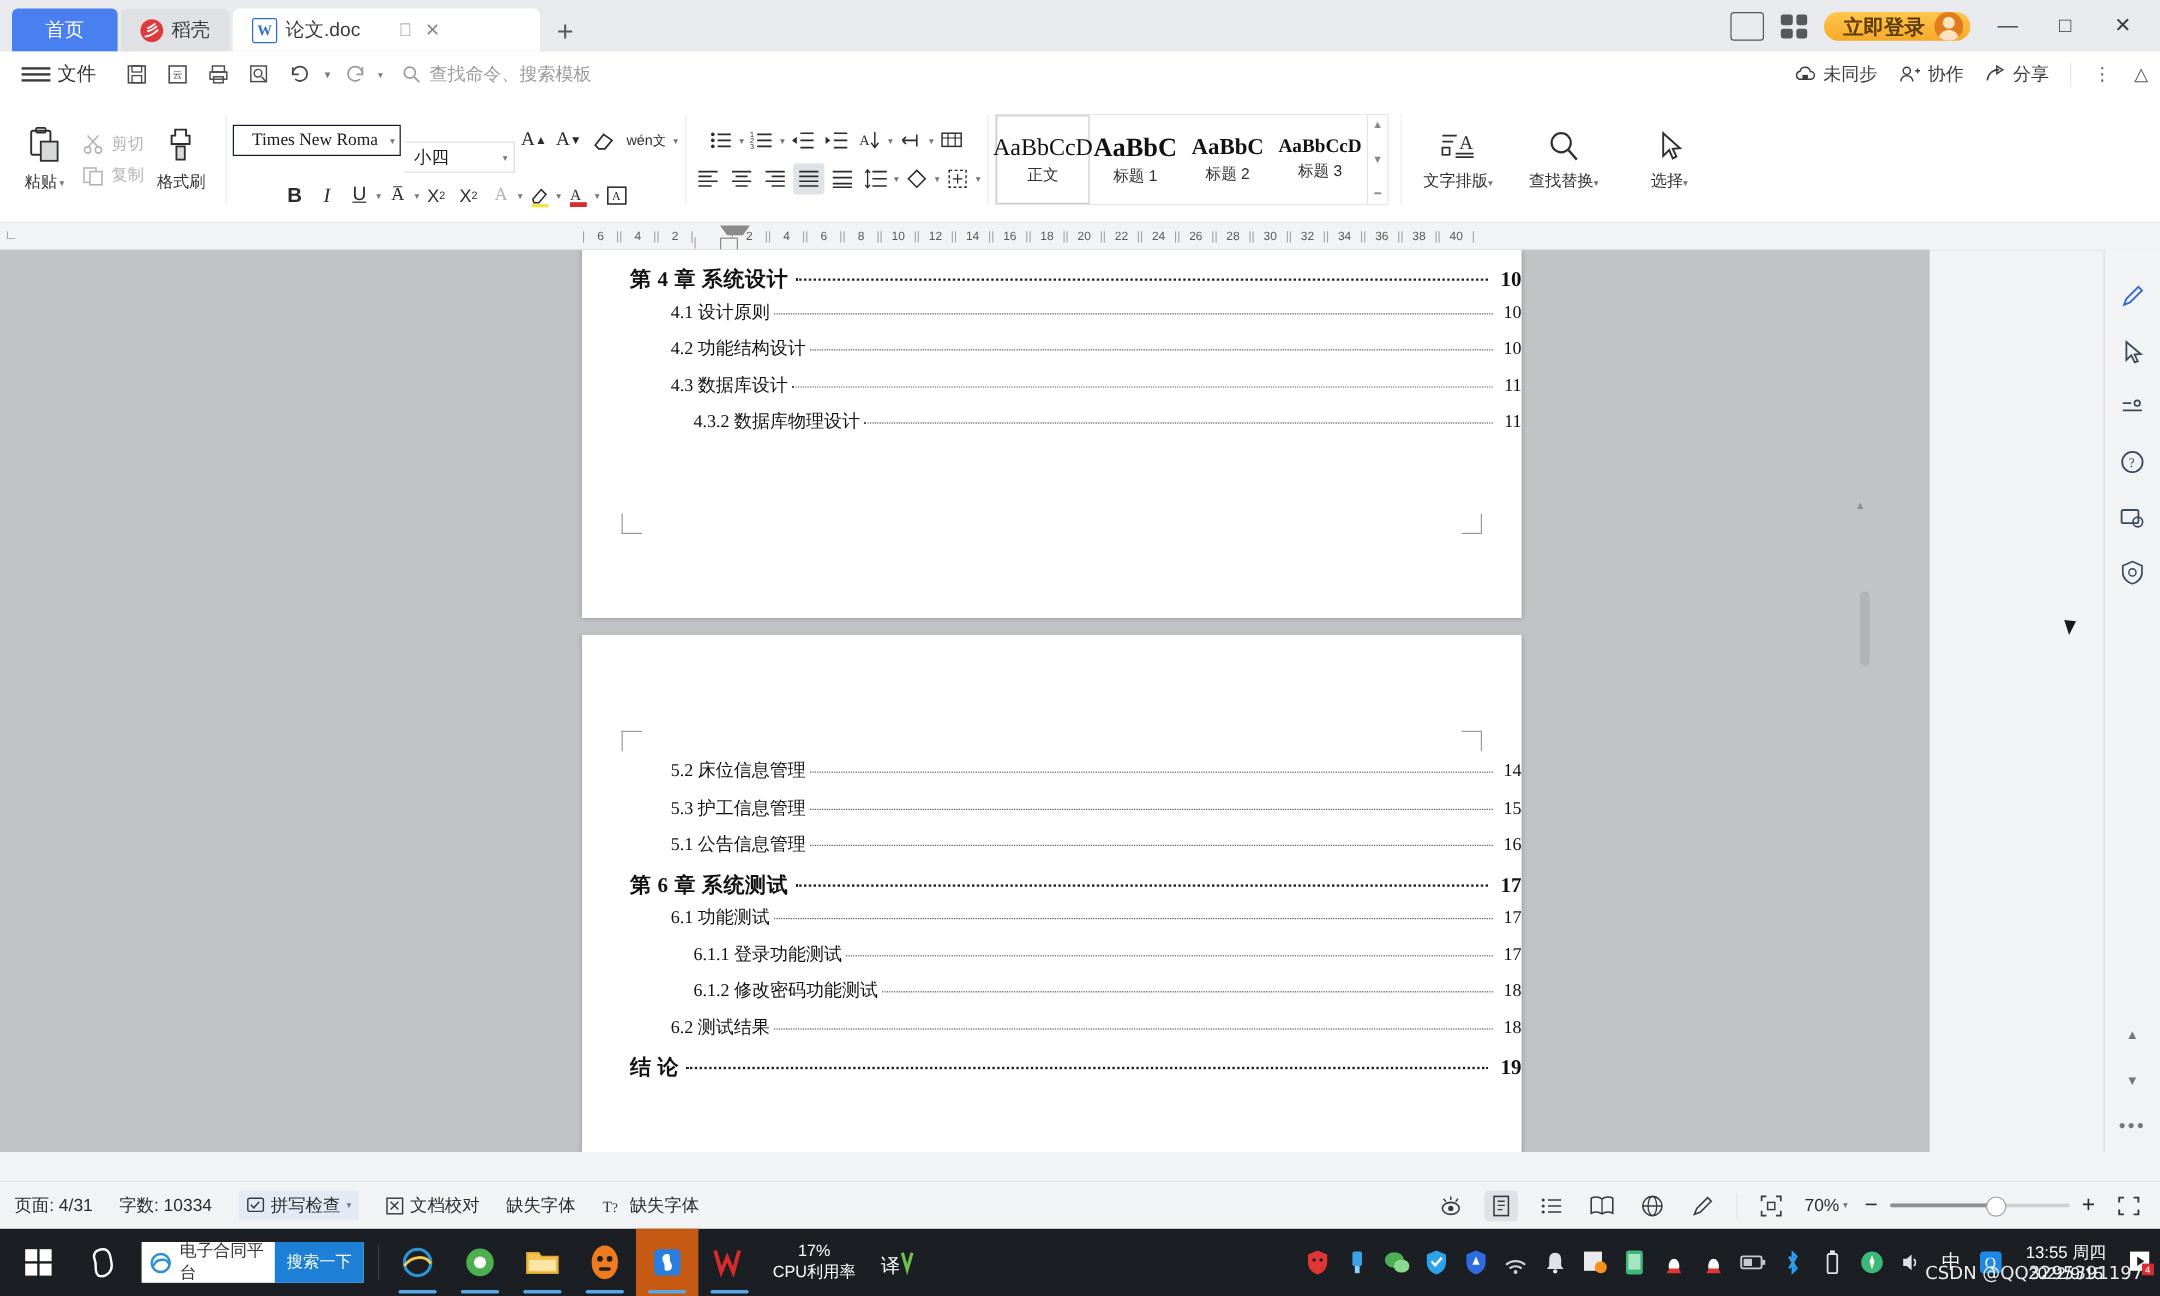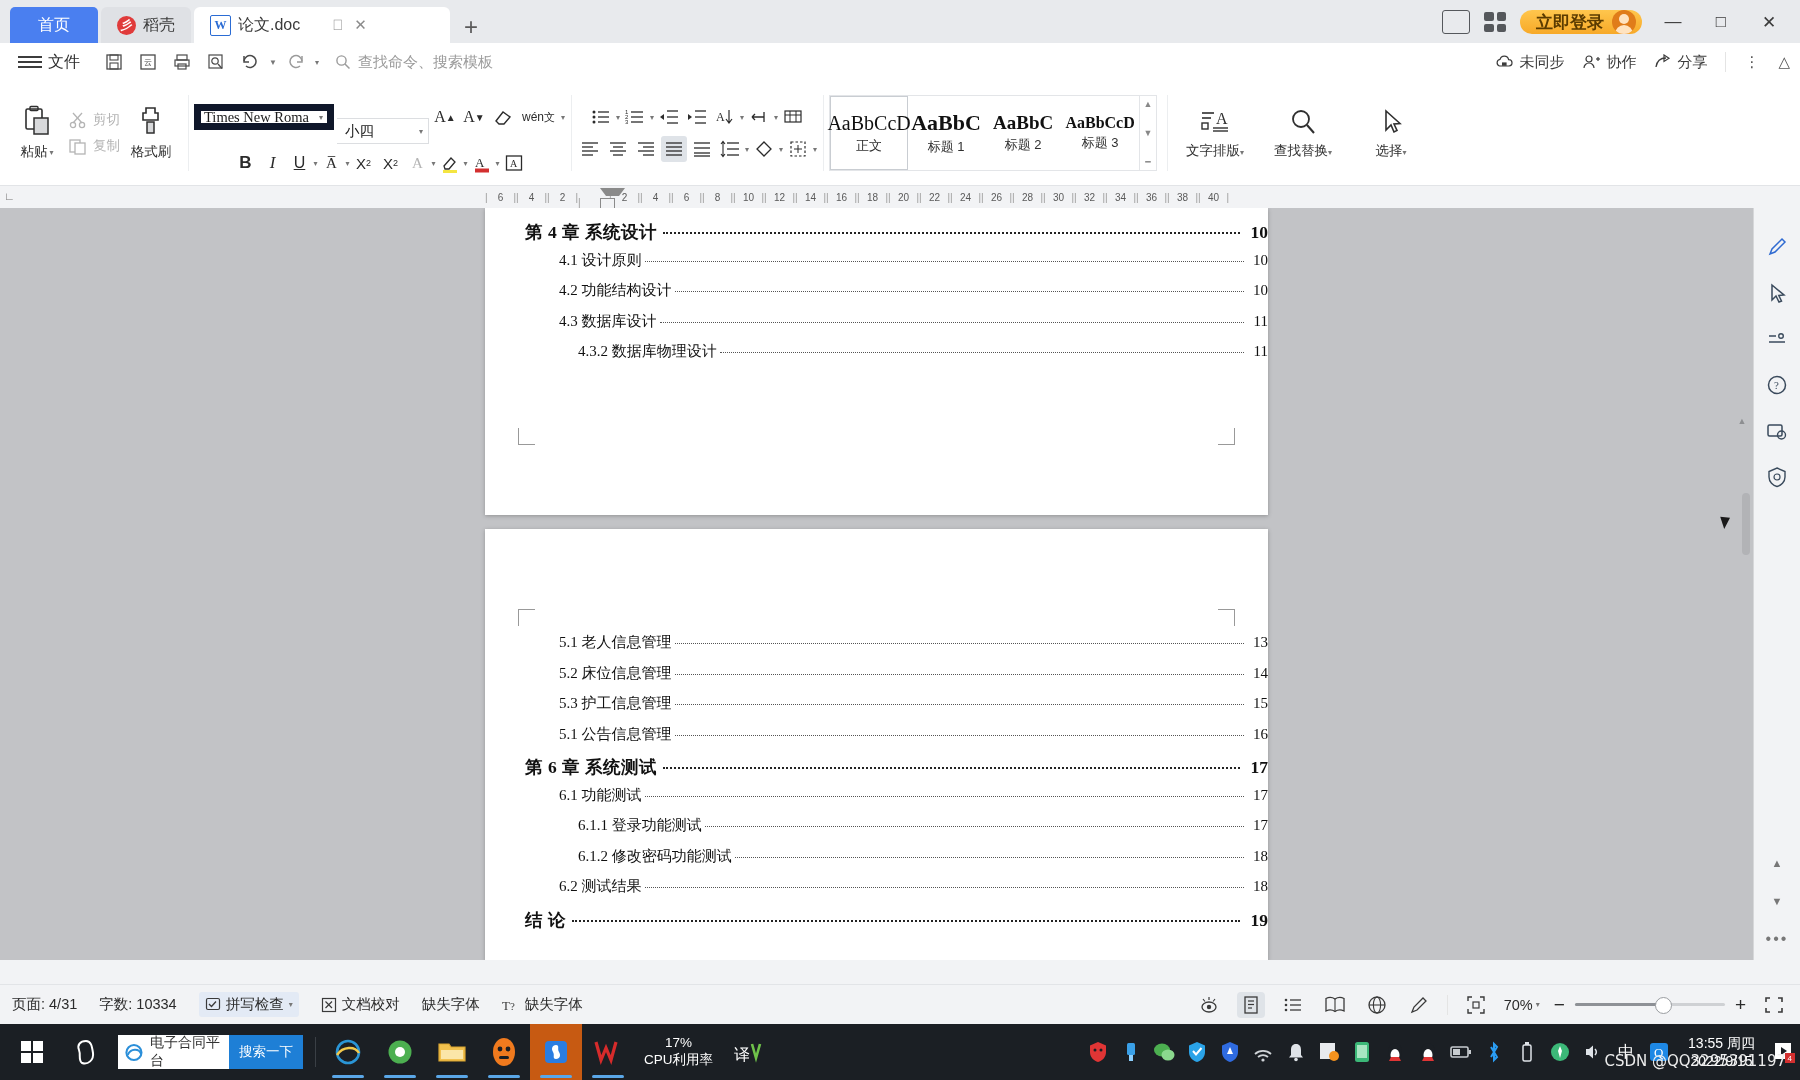--- a/index.html
+++ b/index.html
@@ -77,22 +77,22 @@
   .grp{display:flex;align-items:center;padding:0 6px;position:relative;}
   .grp+.grp::before{content:"";position:absolute;left:0;top:14px;bottom:14px;width:1px;background:#eceef0;}
   .bigbtn{width:62px;display:flex;flex-direction:column;align-items:center;gap:4px;font-size:13.5px;color:#2f2f2f;}
   .bigbtn .lbl{display:flex;align-items:center;gap:2px;}
   .smallcol{display:flex;flex-direction:column;justify-content:center;gap:6px;}
   .smallbtn{display:flex;align-items:center;gap:5px;font-size:13.5px;color:#b4b4b4;}
   .caret{font-size:8px;color:#777;}
 
   .fontrow{display:flex;align-items:center;gap:3px;margin-bottom:6px;}
   .fontname{
-    width:140px;height:26px;border:7px solid #0f172a;box-sizing:border-box;
-    display:flex;align-items:center;padding:0 4px 0 3px;font-size:14.5px;color:#1a1a1a;
+    width:140px;height:26px;border:1px solid #0f172a;box-sizing:border-box;
+    display:flex;align-items:center;padding:0 4px 0 15px;font-size:14.5px;color:#1a1a1a;
     font-family:"Liberation Serif","DejaVu Serif",serif;
   }
   .fontsize{
     width:92px;height:26px;border:1px solid #dcdee1;box-sizing:border-box;border-left:none;
     display:flex;align-items:center;justify-content:space-between;padding:0 5px 0 8px;font-size:14.5px;color:#1a1a1a;margin-top:28px;
   }
   .ibtn{width:26px;height:26px;display:flex;align-items:center;justify-content:center;color:#2b2b2b;font-size:16px;}
   .ibtn.w{width:auto;padding:0 3px;}
   .fmtrow{display:flex;align-items:center;gap:1px;}
   .bold{font-weight:bold;font-size:17px;}
@@ -130,21 +130,21 @@
   .rt{width:31px;text-align:center;position:relative;}
   .rt::before{content:"|";position:absolute;left:0;color:#9a9a9a;}
   .rt::after{content:"|";position:absolute;right:0;color:#9a9a9a;}
   .ruler-corner{position:absolute;left:4px;top:4px;font-size:11px;color:#777;}
   .ind-marker{position:absolute;left:600px;top:2px;width:13px;height:9px;
     border-left:6px solid transparent;border-right:6px solid transparent;border-top:8px solid #8a8a8a;}
   .ind-box{position:absolute;left:600px;top:12px;width:13px;height:10px;border:1.4px solid #8a8a8a;background:#f2f3f5;}
 
   
   .docarea{
-    position:absolute;left:0;top:208px;width:1800px;height:752px;background:#c2c3c6;
+    position:absolute;left:0;top:208px;width:1608px;height:752px;background:#c2c3c6;
     overflow:hidden;
   }
   .page{
     position:absolute;left:485px;width:783px;background:#fff;box-shadow:0 1px 4px rgba(0,0,0,.25);
   }
   .page1{top:0;height:307px;}
   .page2{top:321px;height:432px;}
   .corner{position:absolute;width:16px;height:16px;}
   .c-tl{border-left:1px solid #999;border-top:1px solid #999;}
   .c-tr{border-right:1px solid #999;border-top:1px solid #999;}
@@ -707,25 +707,20 @@
         </div>
       <div class="corner c-bl" style="left:33px;bottom:70px;"></div>
       <div class="corner c-br" style="right:33px;bottom:70px;"></div>
     </div>
 
     <div class="page page2">
       <div class="corner c-tl" style="left:33px;top:80px;"></div>
       <div class="corner c-tr" style="right:33px;top:80px;"></div>
       <div class="toc" style="top:104px;" id="toc2">
           <div class="tocline lvl2">
-            <span class="txt">5.1 老人信息管理</span>
-            <span class="dots"></span>
-            <span class="pg">13</span>
-          </div>
-          <div class="tocline lvl2">
             <span class="txt">5.2  床位信息管理</span>
             <span class="dots"></span>
             <span class="pg">14</span>
           </div>
           <div class="tocline lvl2">
             <span class="txt">5.3 护工信息管理</span>
             <span class="dots"></span>
             <span class="pg">15</span>
           </div>
           <div class="tocline lvl2">

